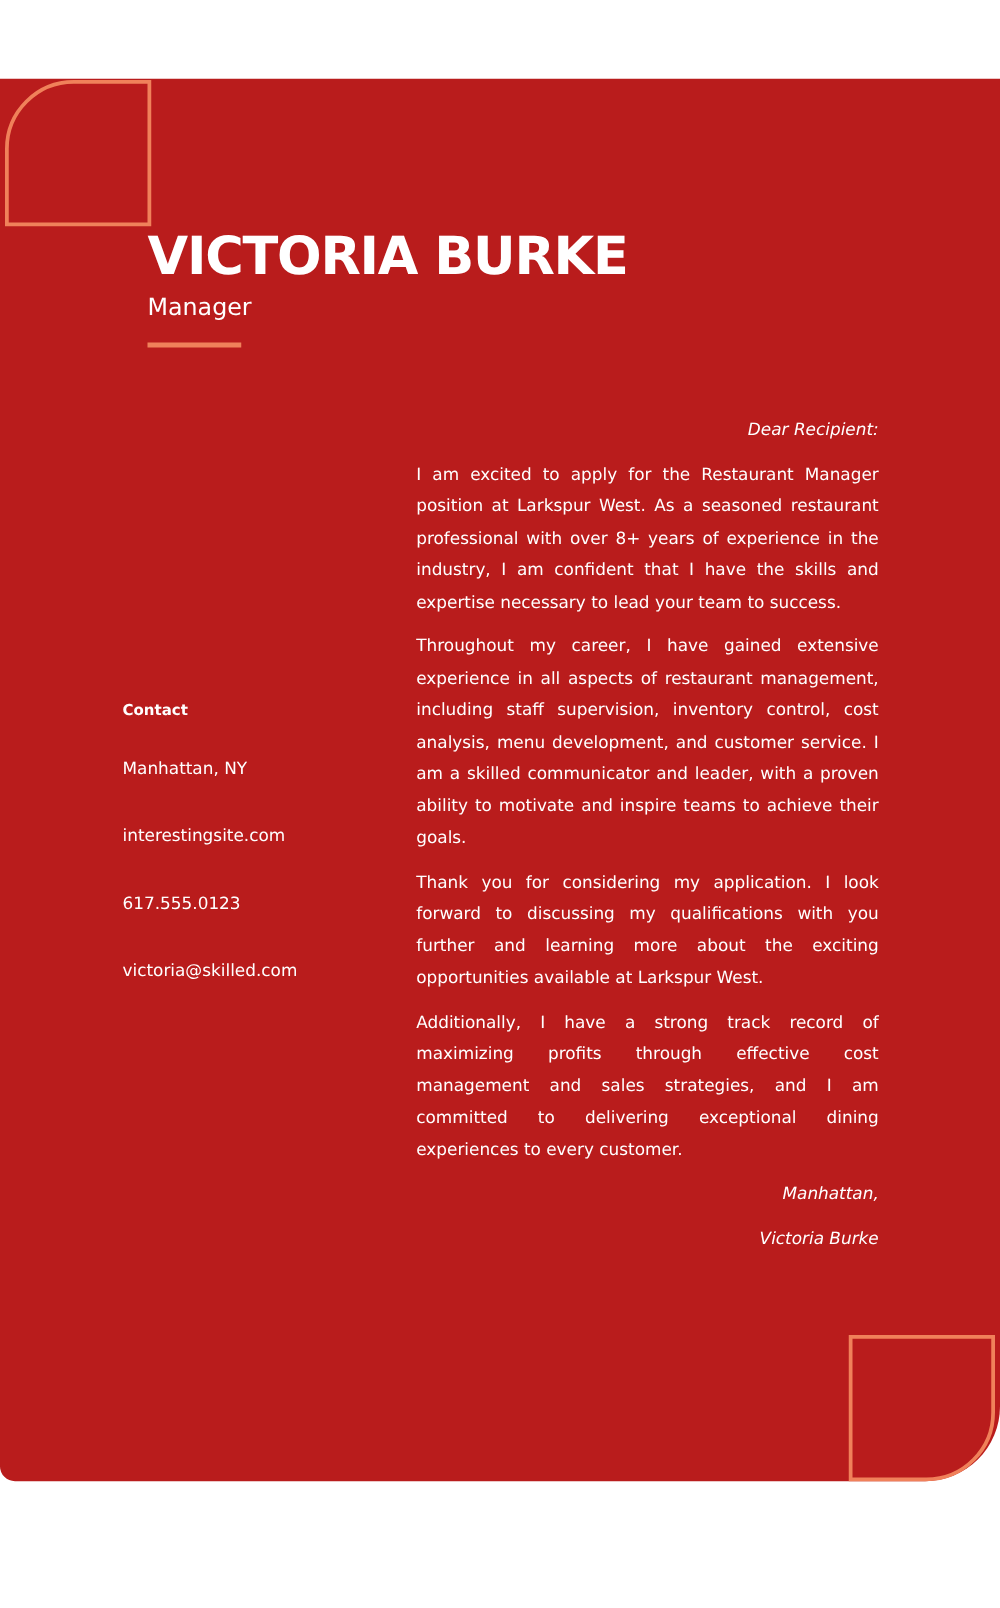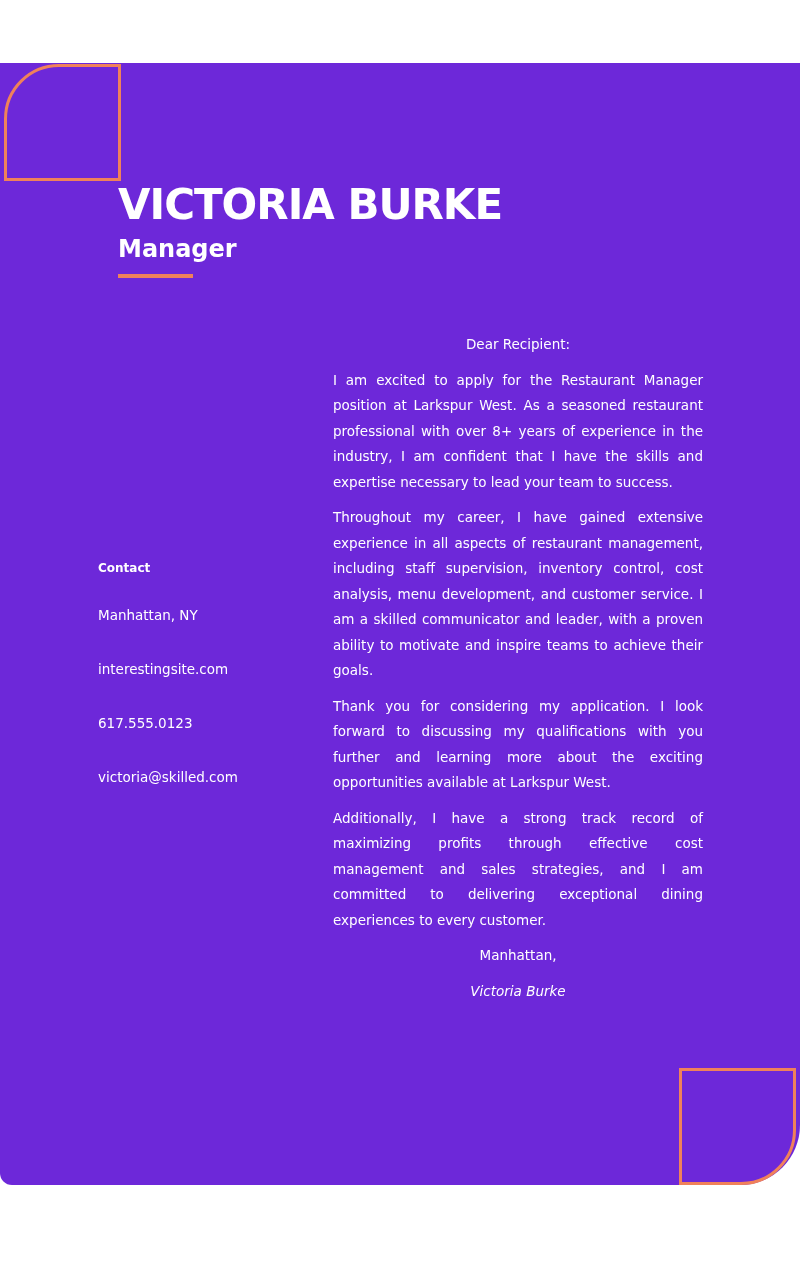--- a/index.html
+++ b/index.html
@@ -14,21 +14,21 @@
     height: 1286px;
     background: #ffffff;
     overflow: hidden;
   }
   .card {
     position: absolute;
     left: 0;
     top: 63px;
     width: 800px;
     height: 1122px;
-    background: #6d28d9;
+    background: #b91c1c;
     border-radius: 0 0 60px 12px;
     color: #ffffff;
   }
   .decor {
     position: absolute;
     width: 117px;
     height: 117px;
     border: 3px solid #F0815A;
     background: transparent;
   }
@@ -49,22 +49,22 @@
     font-size: 42px;
     font-weight: bold;
     letter-spacing: -1px;
     color: #ffffff;
     white-space: nowrap;
   }
   .job-title {
     position: absolute;
     left: 118px;
     top: 172px;
-    font-size: 24px;
-    font-weight: bold;
+    font-size: 19px;
+    font-weight: normal;
     color: #ffffff;
   }
   .accent-rule {
     position: absolute;
     left: 118px;
     top: 211px;
     width: 75px;
     height: 4px;
     background: #F0815A;
   }
@@ -91,21 +91,22 @@
     width: 370px;
   }
   .letter p {
     font-size: 13.5px;
     line-height: 25.5px;
     margin: 0 0 10px 0;
     text-align: justify;
     color: #ffffff;
   }
   .letter p.no-justify {
-    text-align: center;
+    text-align: right;
+    font-style: italic;
   }
   .signature {
     font-style: italic;
     font-size: 14px;
   }
 </style>
 </head>
 <body>
 
 <div class="page">

